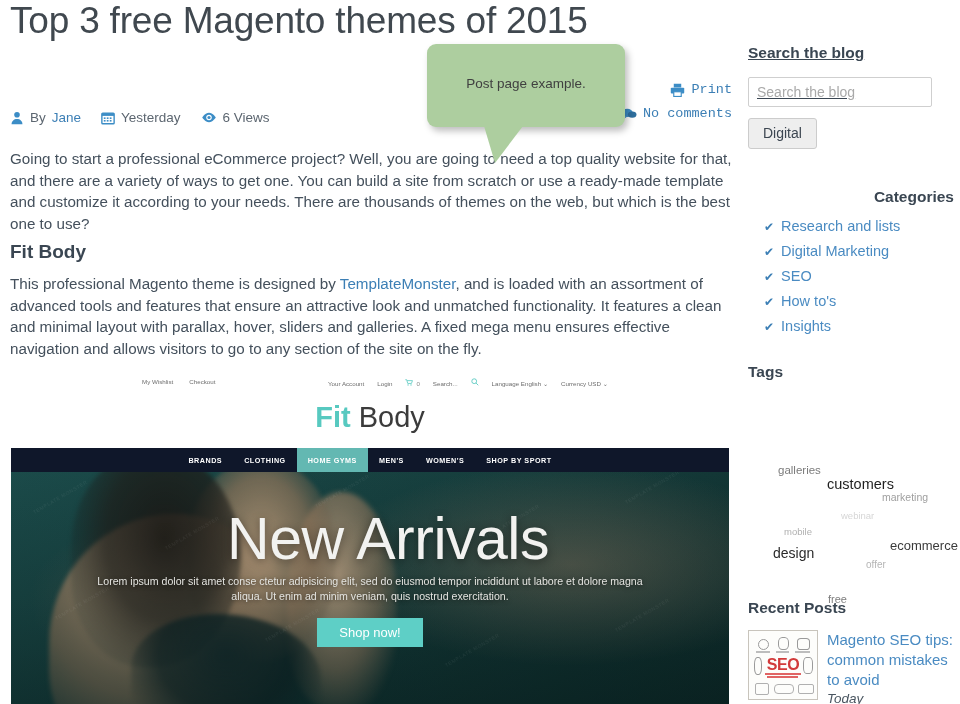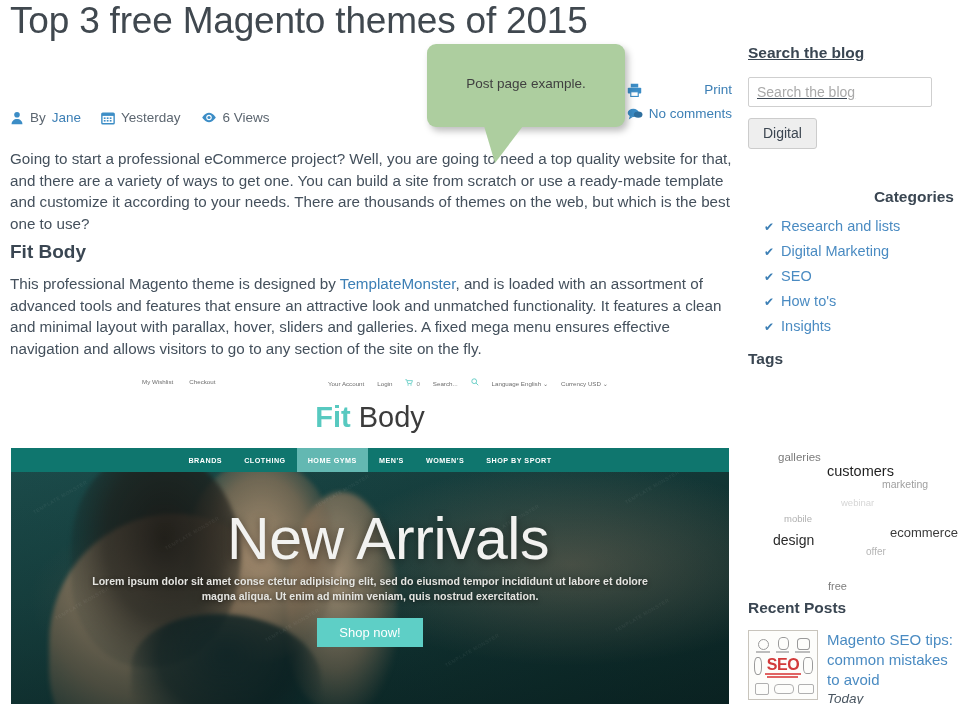--- a/index.html
+++ b/index.html
@@ -74,23 +74,24 @@
     flex: 0 0 auto;
   }
   .meta-right {
     position: absolute;
     right: 0;
     top: -28px;
     text-align: right;
     font-size: 13.5px;
   }
   .meta-right .meta-item {
-    justify-content: space-between;
+    justify-content: flex-end;
     color: #3c7fb5;
     margin-bottom: 9px;
+    font-family: Liberation Mono, monospace;
   }
   .meta-right .meta-item span.lbl { color: #3c7fb5; }
 
   
   .post-body {
     position: absolute;
     left: 0;
     top: 148px;
     width: 722px;
     font-size: 15.2px;
@@ -200,21 +201,21 @@
     font-size: 29px;
     letter-spacing: 0px;
     line-height: 34px;
   }
   .brand .fit { color: #57c9c0; font-weight: 700; }
   .brand .body-w { color: #3b3b3b; font-weight: 400; }
 
   .navbar {
     position: relative;
     height: 24px;
-    background: #0f766e;
+    background: #0f172a;
     display: flex;
     align-items: stretch;
     justify-content: center;
     gap: 0px;
   }
   .navbar .nav-item {
     display: flex;
     align-items: center;
     padding: 0 11px;
     font-size: 7.2px;
@@ -306,21 +307,20 @@
     letter-spacing: -0.5px;
     padding-left: 36px;
   }
   .hero-sub {
     margin-top: 10px;
     font-size: 10.6px;
     line-height: 15px;
     color: #e4e4e0;
     text-shadow: 0 1px 4px rgba(0,0,0,0.55);
     padding: 0 72px;
-    font-weight: bold;
   }
   .hero-btn {
     display: inline-block;
     margin-top: 14px;
     background: #5ecfc6;
     color: #ffffff;
     font-size: 13px;
     padding: 7px 22px;
     line-height: 15px;
   }
@@ -344,21 +344,21 @@
   .side-head {
     font-size: 15.5px;
     font-weight: 700;
     color: #3a4652;
     margin: 0;
     line-height: 18px;
   }
   .widget { margin-bottom: 0; }
   #w-search { position: absolute; top: 44px; left: 0; width: 206px; text-decoration: underline; }
   #w-cats   { position: absolute; top: 188px; left: 0; width: 206px; text-align: right; }
-  #w-tags   { position: absolute; top: 350px; left: 0; width: 206px; }
+  #w-tags   { position: absolute; top: 363px; left: 0; width: 206px; }
   #w-recent { position: absolute; top: 599px; left: 0; width: 206px; }
 
   .search-input {
     display: block;
     margin-top: 15px;
     width: 166px;
     padding: 6px 8px;
     height: 16px;
     border: 1px solid #cfcfcf;
     border-radius: 2px;

